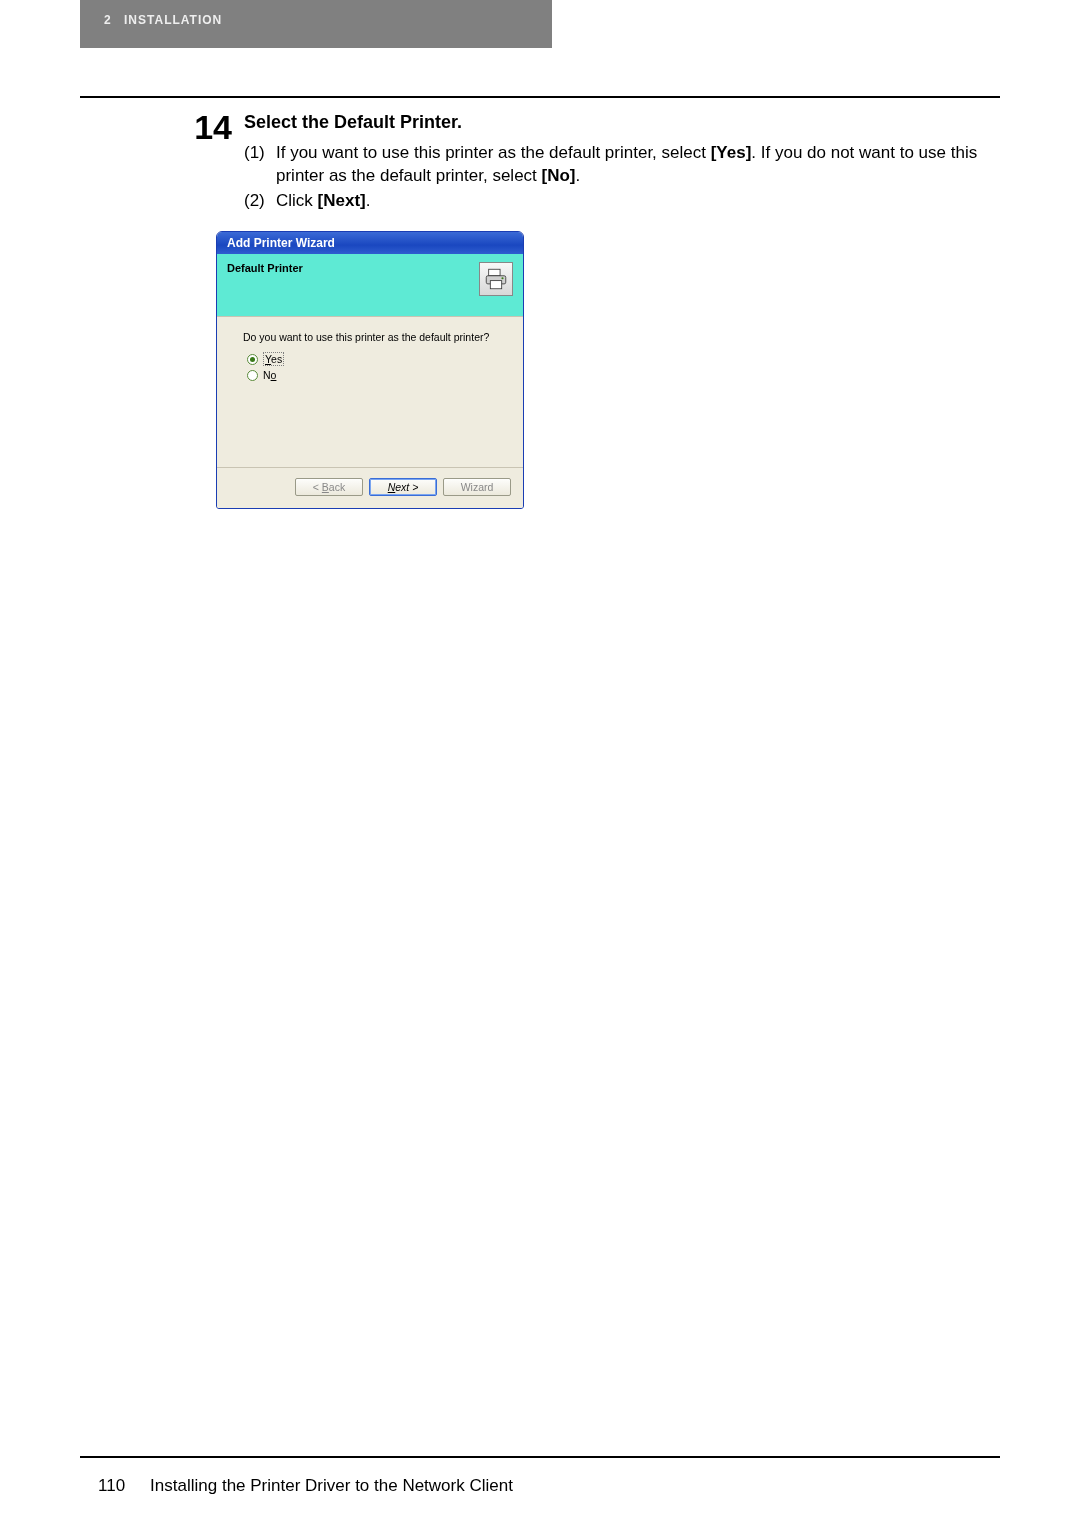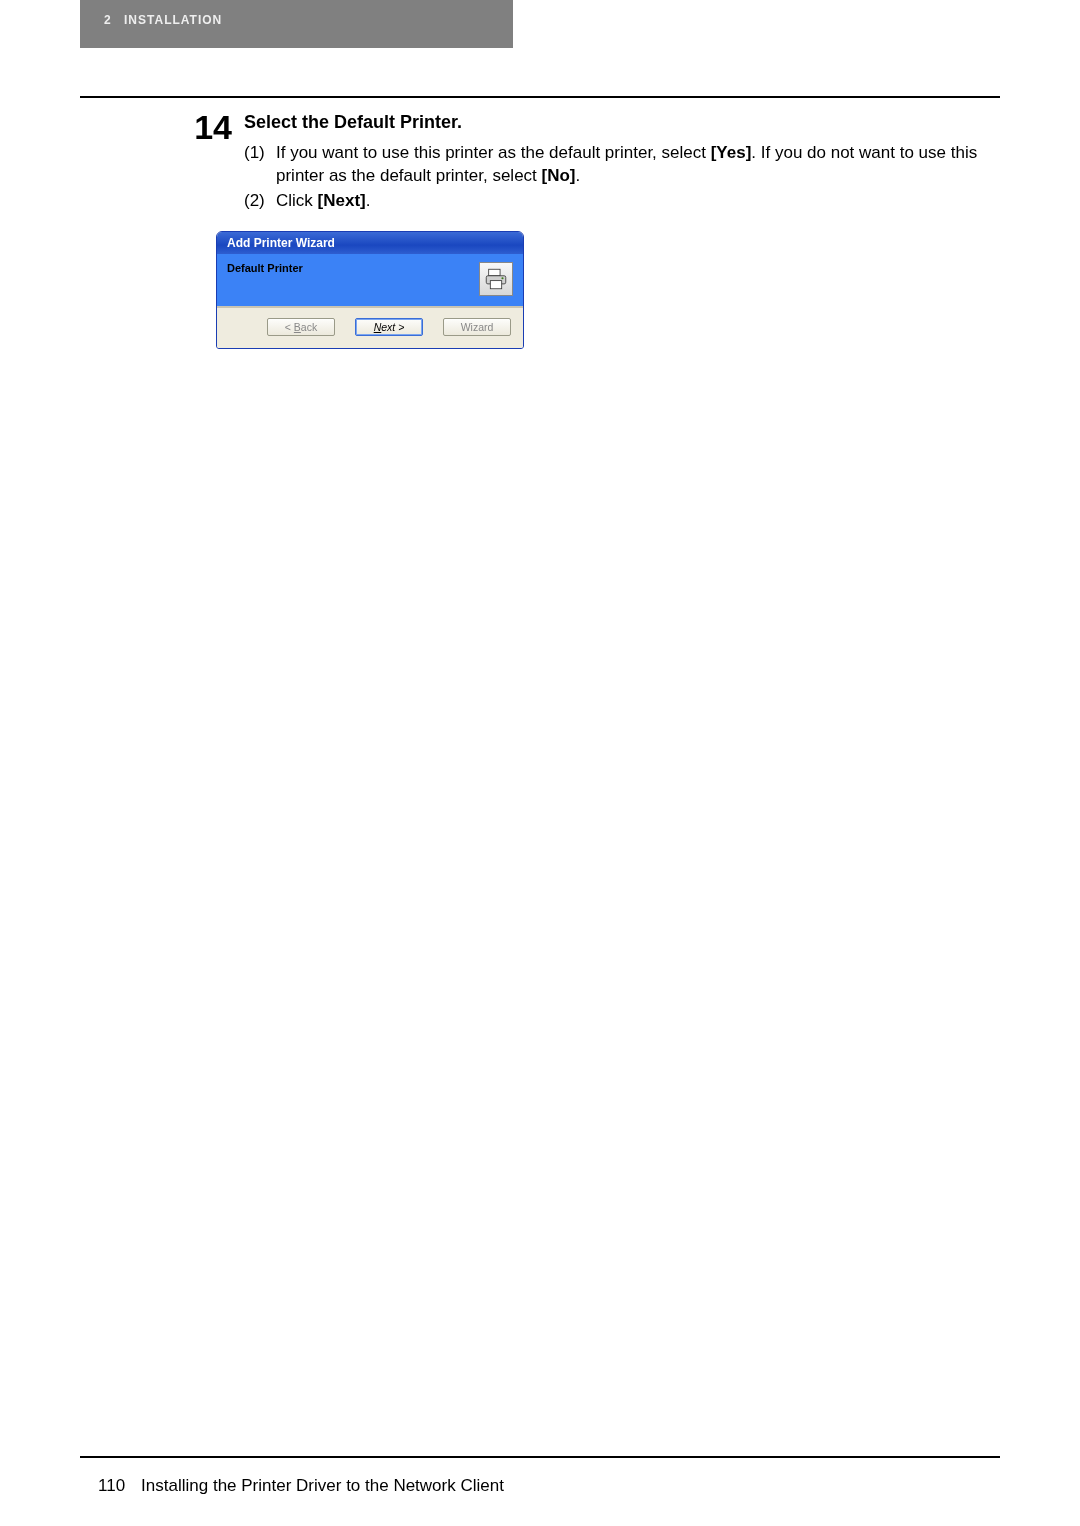--- a/index.html
+++ b/index.html
@@ -7,21 +7,21 @@
     font-family: Arial, Helvetica, sans-serif;
     background: #fff;
     width: 1080px;
     height: 1526px;
     position: relative;
     color: #000;
   }
   .header-tab {
     position: absolute;
     top: 0; left: 80px;
-    width: 433px; height: 48px;
+    width: 472px; height: 48px;
     background: #808080;
     color: #eee;
     font-size: 12px;
     font-weight: bold;
     letter-spacing: 1px;
     padding: 13px 24px;
   }
   .header-tab .num { margin-right: 8px; }
   .hr-top {
     position: absolute;
@@ -60,22 +60,22 @@
     font-size: 11px;
   }
   .wiz-title {
     background: linear-gradient(#3b6ad6, #1a47c0 60%, #2e5ed0);
     color: #fff;
     font-weight: bold;
     font-size: 12px;
     padding: 4px 10px;
   }
   .wiz-head {
-    background: #3b82f6;
-    padding: 8px 10px 10px 10px;
+    background: #5eead4;
+    padding: 8px 10px 20px 10px;
     display: flex;
     align-items: flex-start;
     gap: 8px;
     border-bottom: 1px solid #c9c4b3;
   }
   .wiz-head-text { flex: 1; }
   .wiz-head-text .h1 { font-weight: bold; font-size: 11px; margin-bottom: 2px; }
   .wiz-head-text .h2 { font-size: 10px; line-height: 1.2; padding-left: 12px; color: #000; }
   .wiz-head-icon {
     width: 34px; height: 34px;
@@ -102,21 +102,21 @@
   }
   .radio-label { }
   .radio-label .dotted { border: 1px dotted #808080; padding: 0 1px; }
   .ul { text-decoration: underline; }
   .wiz-footer {
     background: #efecdf;
     border-top: 1px solid #c9c4b3;
     padding: 10px 12px 12px;
     display: flex;
     justify-content: flex-end;
-    gap: 20px;
+    gap: 6px;
   }
   .wiz-btn {
     min-width: 68px;
     padding: 2px 8px;
     font-size: 10.5px;
     border: 1px solid #9a9a88;
     border-radius: 2px;
     background: linear-gradient(#fdfdfb, #ece9dc);
     color: #888;
     text-align: center;
@@ -131,21 +131,21 @@
 
   .hr-bottom {
     position: absolute;
     left: 80px; right: 80px; bottom: 68px;
     border-top: 2px solid #000;
   }
   .footer-row {
     position: absolute;
     left: 98px; right: 80px; bottom: 30px;
     font-size: 17px;
-    display: flex; gap: 16px; align-items: baseline;
+    display: flex; gap: 25px; align-items: baseline;
   }
 </style>
 </head>
 <body>
 
 <div class="header-tab">
   <span class="num">2</span>
   <span>INSTALLATION</span>
 </div>
 
@@ -181,20 +181,31 @@
       </div>
       <div class="wiz-head-icon">
         <svg viewBox="0 0 32 32">
           <rect x="7" y="4" width="14" height="8" fill="#fff" stroke="#333"></rect>
           <rect x="4" y="12" width="24" height="10" rx="2" fill="#d0d0d0" stroke="#333"></rect>
           <rect x="9" y="18" width="14" height="10" fill="#fff" stroke="#333"></rect>
           <circle cx="24" cy="15" r="1.3" fill="#3a7a1a"></circle>
         </svg>
       </div>
     </div>
+    <div class="wiz-body">
+      <div class="wiz-question">Do you want to use this printer as the default printer?</div>
+      <div class="radio-row">
+        <span class="radio checked"></span>
+        <span class="radio-label"><span class="dotted"><span class="ul">Y</span><span>es</span></span></span>
+      </div>
+      <div class="radio-row">
+        <span class="radio"></span>
+        <span class="radio-label">N<span class="ul">o</span></span>
+      </div>
+    </div>
     <div class="wiz-footer">
       <div class="wiz-btn">&lt; <span class="ul">B</span>ack</div>
       <div class="wiz-btn primary"><span class="ul">N</span>ext &gt;</div>
       <div class="wiz-btn">Wizard</div>
     </div>
   </div>
 </div>
 
 <div class="hr-bottom"></div>
 <div class="footer-row">

